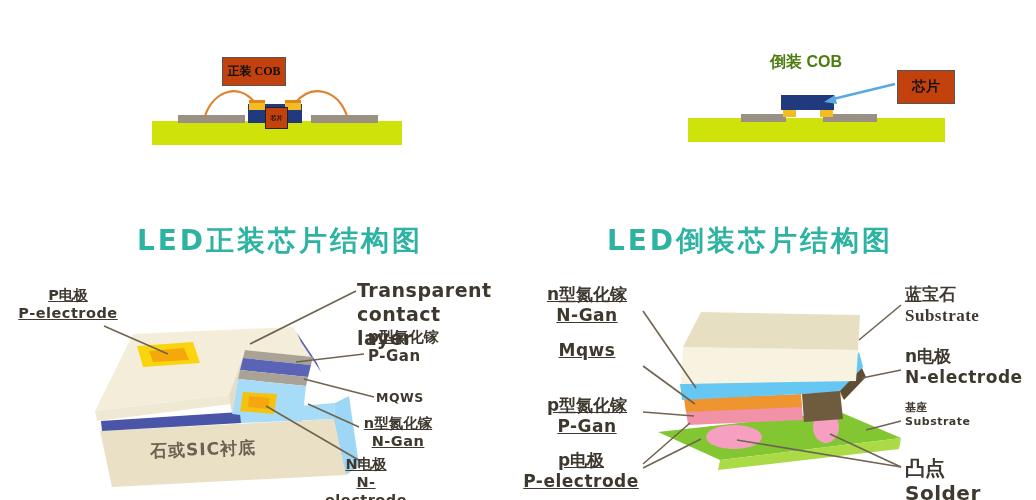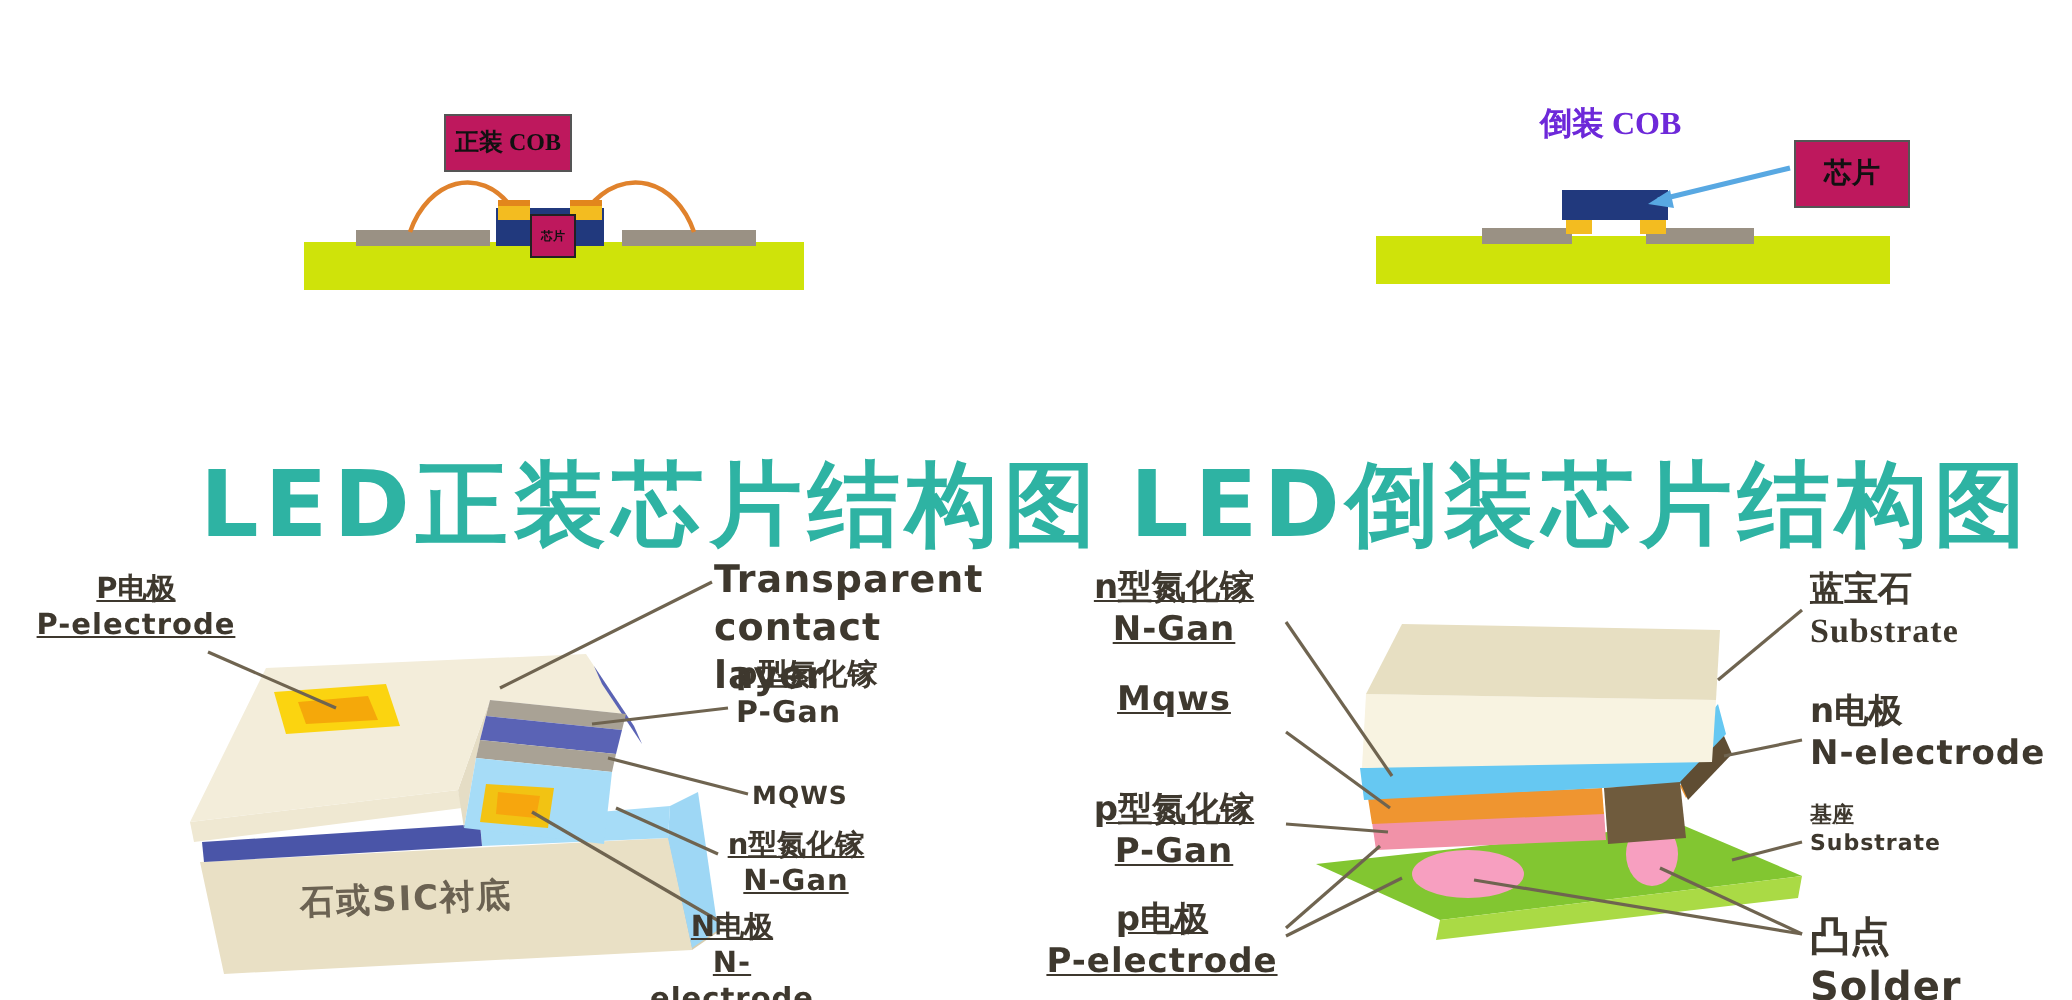--- a/index.html
+++ b/index.html
@@ -3,27 +3,27 @@
 <meta charset="utf-8">
 <style>
   html,body{margin:0;padding:0;background:#fff;}
   #canvas{position:relative;width:1036px;height:500px;background:#ffffff;overflow:hidden;
           font-family:"DejaVu Sans","Liberation Sans",sans-serif;}
   svg{position:absolute;left:0;top:0;}
   .lbl{position:absolute;font-weight:bold;color:#3e382e;line-height:1.25;}
   .lbl .zh{display:block;}
   .lbl .en{display:block;letter-spacing:0.5px;}
   .ctr{text-align:center;text-decoration:underline;}
-  .structure-title{position:absolute;font-weight:bold;font-size:46px;letter-spacing:3px;
+  .structure-title{position:absolute;font-weight:bold;font-size:28px;letter-spacing:3px;
       color:#2eb3a3;text-align:center;white-space:nowrap;}
-  .cob-box{position:absolute;background:#be185d;border:1px solid #555;display:flex;
+  .cob-box{position:absolute;background:#c2410c;border:1px solid #555;display:flex;
       align-items:center;justify-content:center;font-family:"Liberation Serif","DejaVu Serif",serif;
       font-weight:bold;color:#111;}
-  .plain-title{position:absolute;font-family:Liberation Serif, serif;
-      font-weight:bold;color:#6d28d9;white-space:nowrap;}
+  .plain-title{position:absolute;font-family:Liberation Sans, sans-serif;
+      font-weight:bold;color:#4d7c0f;white-space:nowrap;}
   .substrate-text{position:absolute;font-weight:bold;color:#6b6252;font-size:17px;
       transform:rotate(-2deg);letter-spacing:1px;white-space:nowrap;}
 </style>
 </head>
 <body>
 
 <div id="canvas">
 
   <svg width="1036" height="500" viewBox="0 0 1036 500">
 

